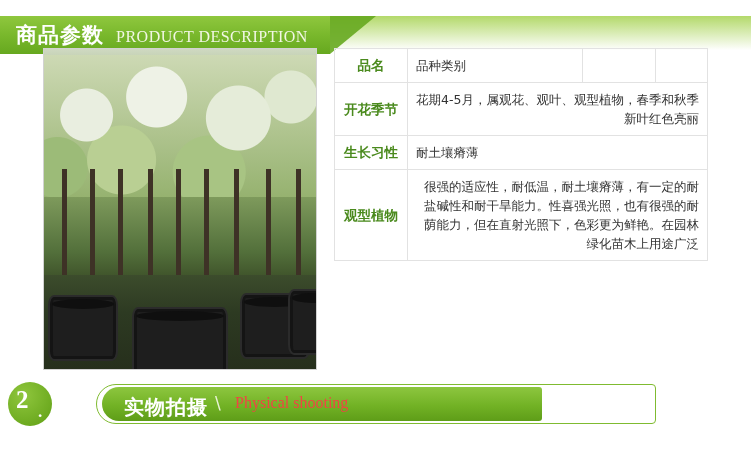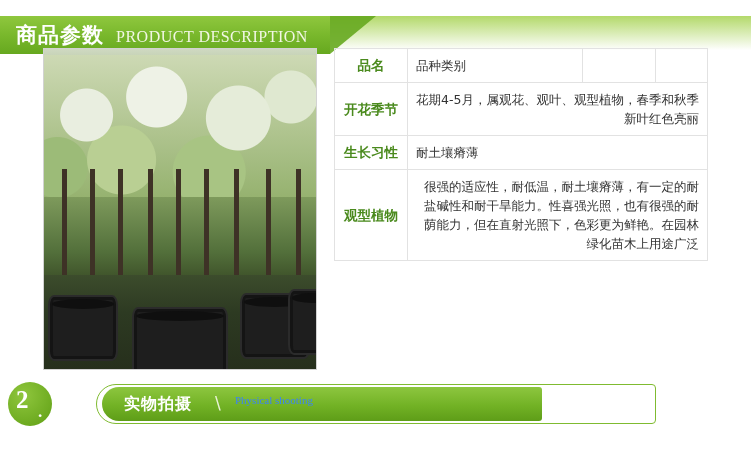--- a/index.html
+++ b/index.html
@@ -253,36 +253,36 @@
     position: absolute;
     left: 102px; top: 7px;
     width: 440px; height: 34px;
     background: linear-gradient(to bottom, #8dc63f 0%, #72b225 55%, #5e9d18 100%);
     border-radius: 17px 3px 3px 17px;
     box-sizing: border-box;
   }
   .foot-cn {
     position: absolute;
     left: 124px; top: 14px;
-    font-size: 16px;
+    font-size: 20px;
     font-weight: bold;
     color: #ffffff;
     letter-spacing: 1px;
   }
   .foot-slash {
     position: absolute;
     left: 215px; top: 13px;
     font-size: 17px;
     color: #e8f3d5;
   }
   .foot-en {
     position: absolute;
     left: 235px; top: 14px;
-    font-size: 11px;
-    color: #3b82f6;
+    font-size: 16px;
+    color: #ef4444;
     font-family: "Liberation Serif", "DejaVu Serif", serif;
   }
 </style>
 </head>
 <body>
 
 <div class="header">
   <div class="header-bg-left"></div>
   <div class="header-bg-right"></div>
   <div class="header-title">商品参数</div>

